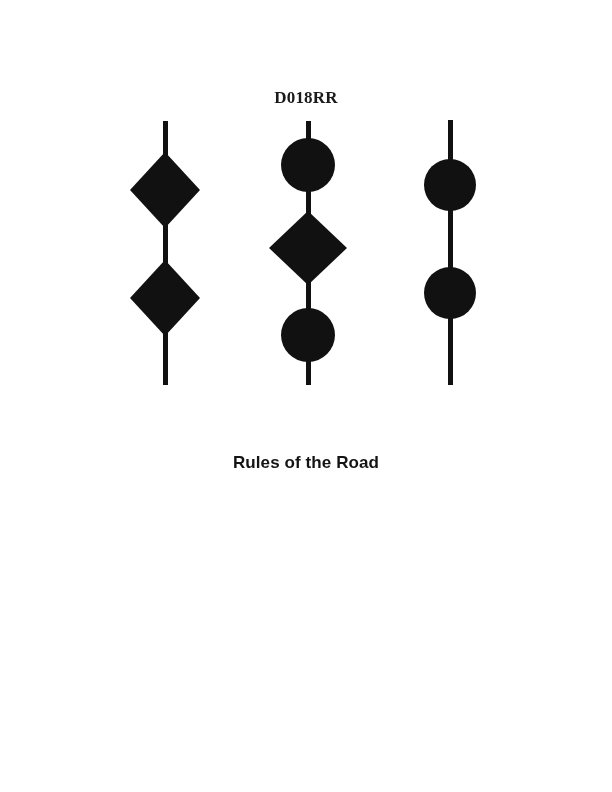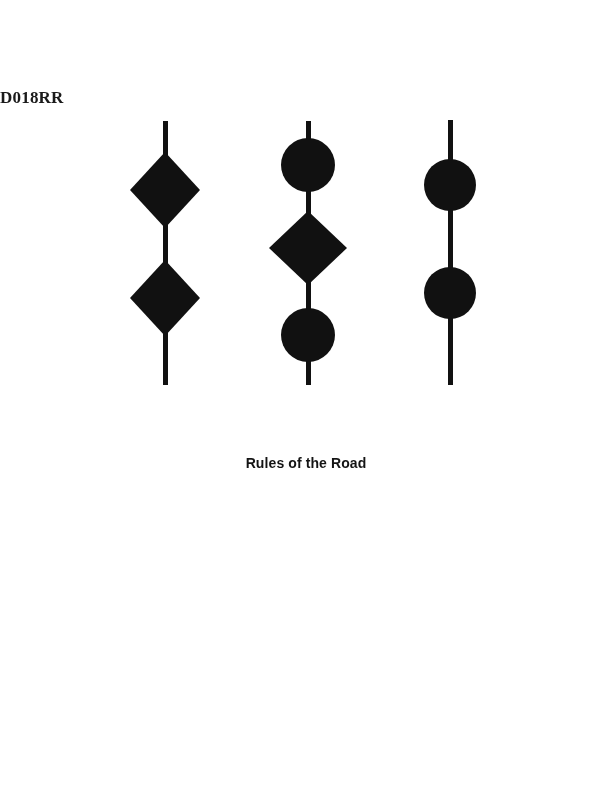--- a/index.html
+++ b/index.html
@@ -23,21 +23,21 @@
     height: 792px;
     background: #ffffff;
   }
 
   
   #figure-title {
     position: absolute;
     left: 0;
     top: 88px;
     width: 612px;
-    text-align: left;
+    text-align: center;
     font-family: "Liberation Serif", serif;
     font-weight: bold;
     font-size: 17px;
     letter-spacing: 0.2px;
     color: #1a1a1a;
     line-height: 20px;
     white-space: nowrap;
   }
 
   
@@ -78,21 +78,21 @@
 
   
   #figure-caption {
     position: absolute;
     left: 0;
     top: 452px;
     width: 612px;
     text-align: center;
     font-family: "Liberation Sans", sans-serif;
     font-weight: bold;
-    font-size: 14px;
+    font-size: 17px;
     color: #141414;
     line-height: 22px;
     letter-spacing: 0.1px;
     white-space: nowrap;
   }
 </style>
 </head>
 <body>
 
 <div id="page">

